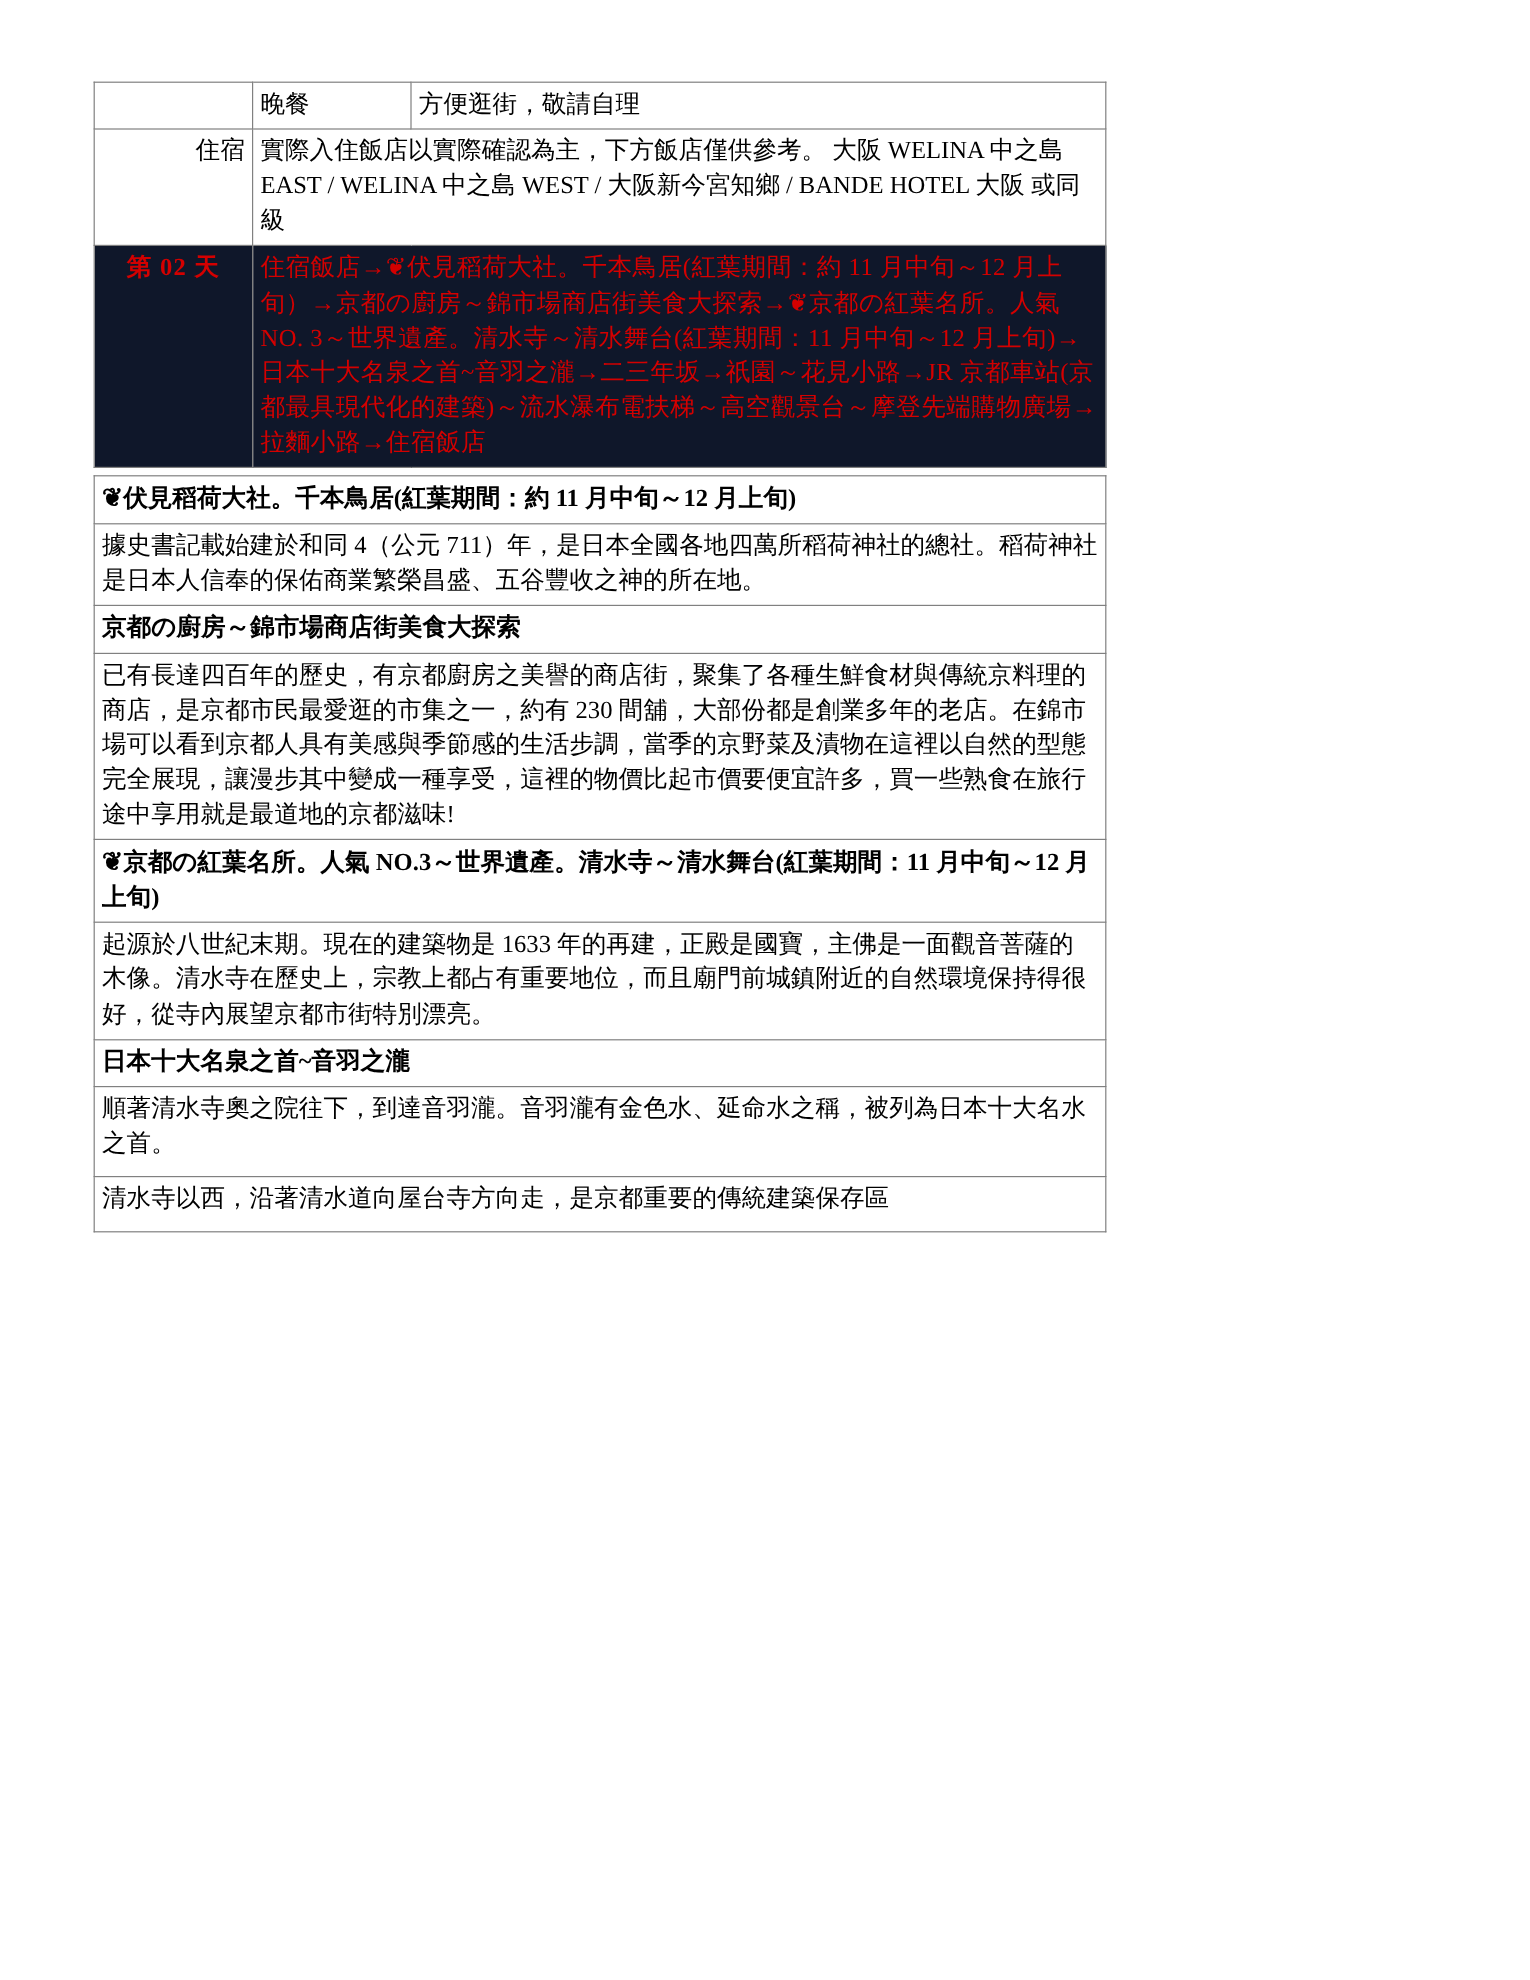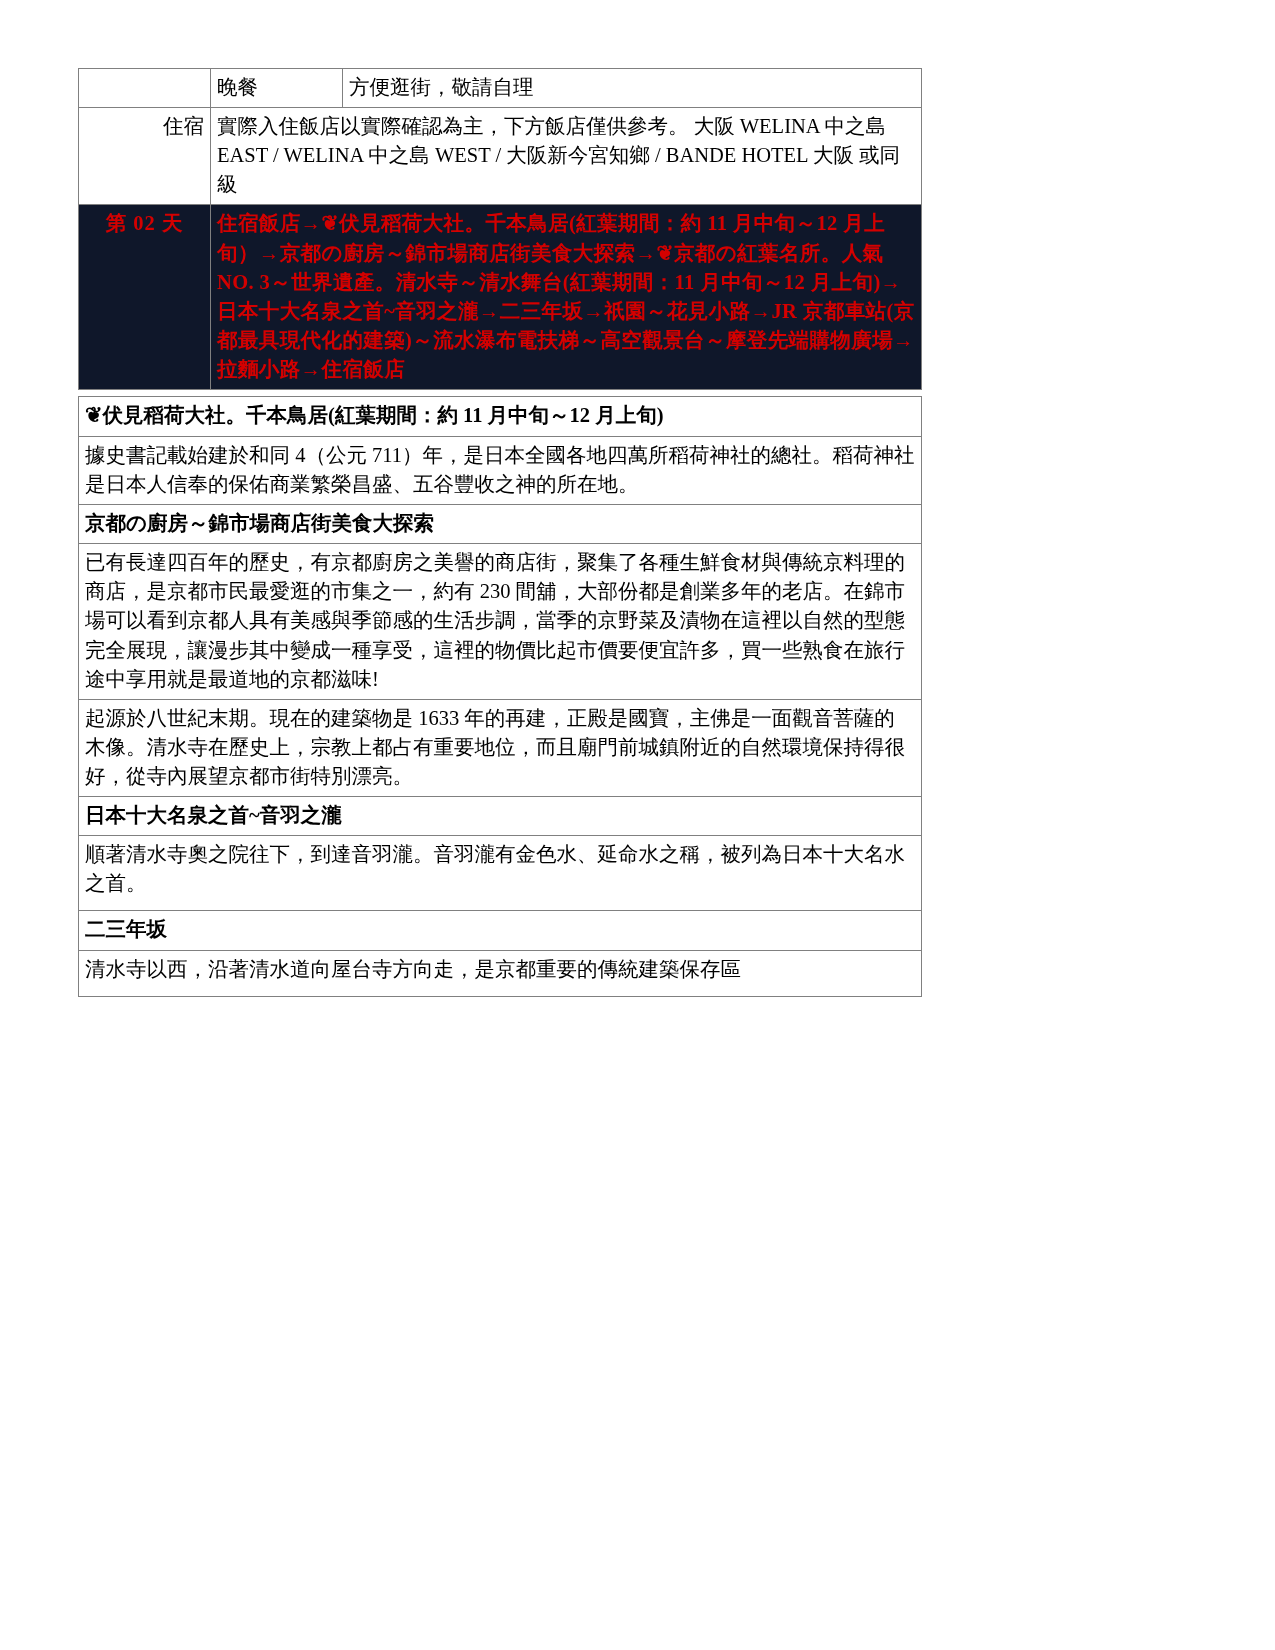--- a/index.html
+++ b/index.html
@@ -57,21 +57,21 @@
     text-align: center;
     vertical-align: middle;
     color: #d40000;
     font-size: 27px;
     font-weight: bold;
     letter-spacing: 1px;
   }
   .day-itinerary {
     color: #d40000;
     font-size: 26.5px;
-    font-weight: bold;
+    font-weight: normal;
     line-height: 1.62;
     letter-spacing: 0.4px;
     padding: 10px 12px 12px 14px;
   }
 
   
   .sec-title {
     font-size: 23px;
     font-weight: bold;
     line-height: 1.45;
@@ -130,32 +130,32 @@
       </tr>
 
       <tr>
         <td class="sec-title">京都の廚房～錦市場商店街美食大探索</td>
       </tr>
       <tr>
         <td class="sec-body">已有長達四百年的歷史，有京都廚房之美譽的商店街，聚集了各種生鮮食材與傳統京料理的商店，是京都市民最愛逛的市集之一，約有 230 間舖，大部份都是創業多年的老店。在錦市場可以看到京都人具有美感與季節感的生活步調，當季的京野菜及漬物在這裡以自然的型態完全展現，讓漫步其中變成一種享受，這裡的物價比起市價要便宜許多，買一些熟食在旅行途中享用就是最道地的京都滋味!</td>
       </tr>
 
       <tr>
+        <td class="sec-title"><span class="maple-k">❦</span><span>京都の紅葉名所。人氣 NO.3～世界遺產。清水寺～清水舞台(紅葉期間：11 月中旬～12 月上旬)</span></td>
+      </tr>
+      <tr>
         <td class="sec-body">起源於八世紀末期。現在的建築物是 1633 年的再建，正殿是國寶，主佛是一面觀音菩薩的木像。清水寺在歷史上，宗教上都占有重要地位，而且廟門前城鎮附近的自然環境保持得很好，從寺內展望京都市街特別漂亮。</td>
       </tr>
 
       <tr>
         <td class="sec-title">日本十大名泉之首~音羽之瀧</td>
       </tr>
       <tr>
         <td class="sec-body tight">順著清水寺奧之院往下，到達音羽瀧。音羽瀧有金色水、延命水之稱，被列為日本十大名水之首。</td>
       </tr>
 
       <tr>
-        <td class="sec-title">二三年坂</td>
-      </tr>
-      <tr>
         <td class="sec-body tight">清水寺以西，沿著清水道向屋台寺方向走，是京都重要的傳統建築保存區</td>
       </tr>
     </tbody>
   </table>
 
 </div>
 
 </body></html>

